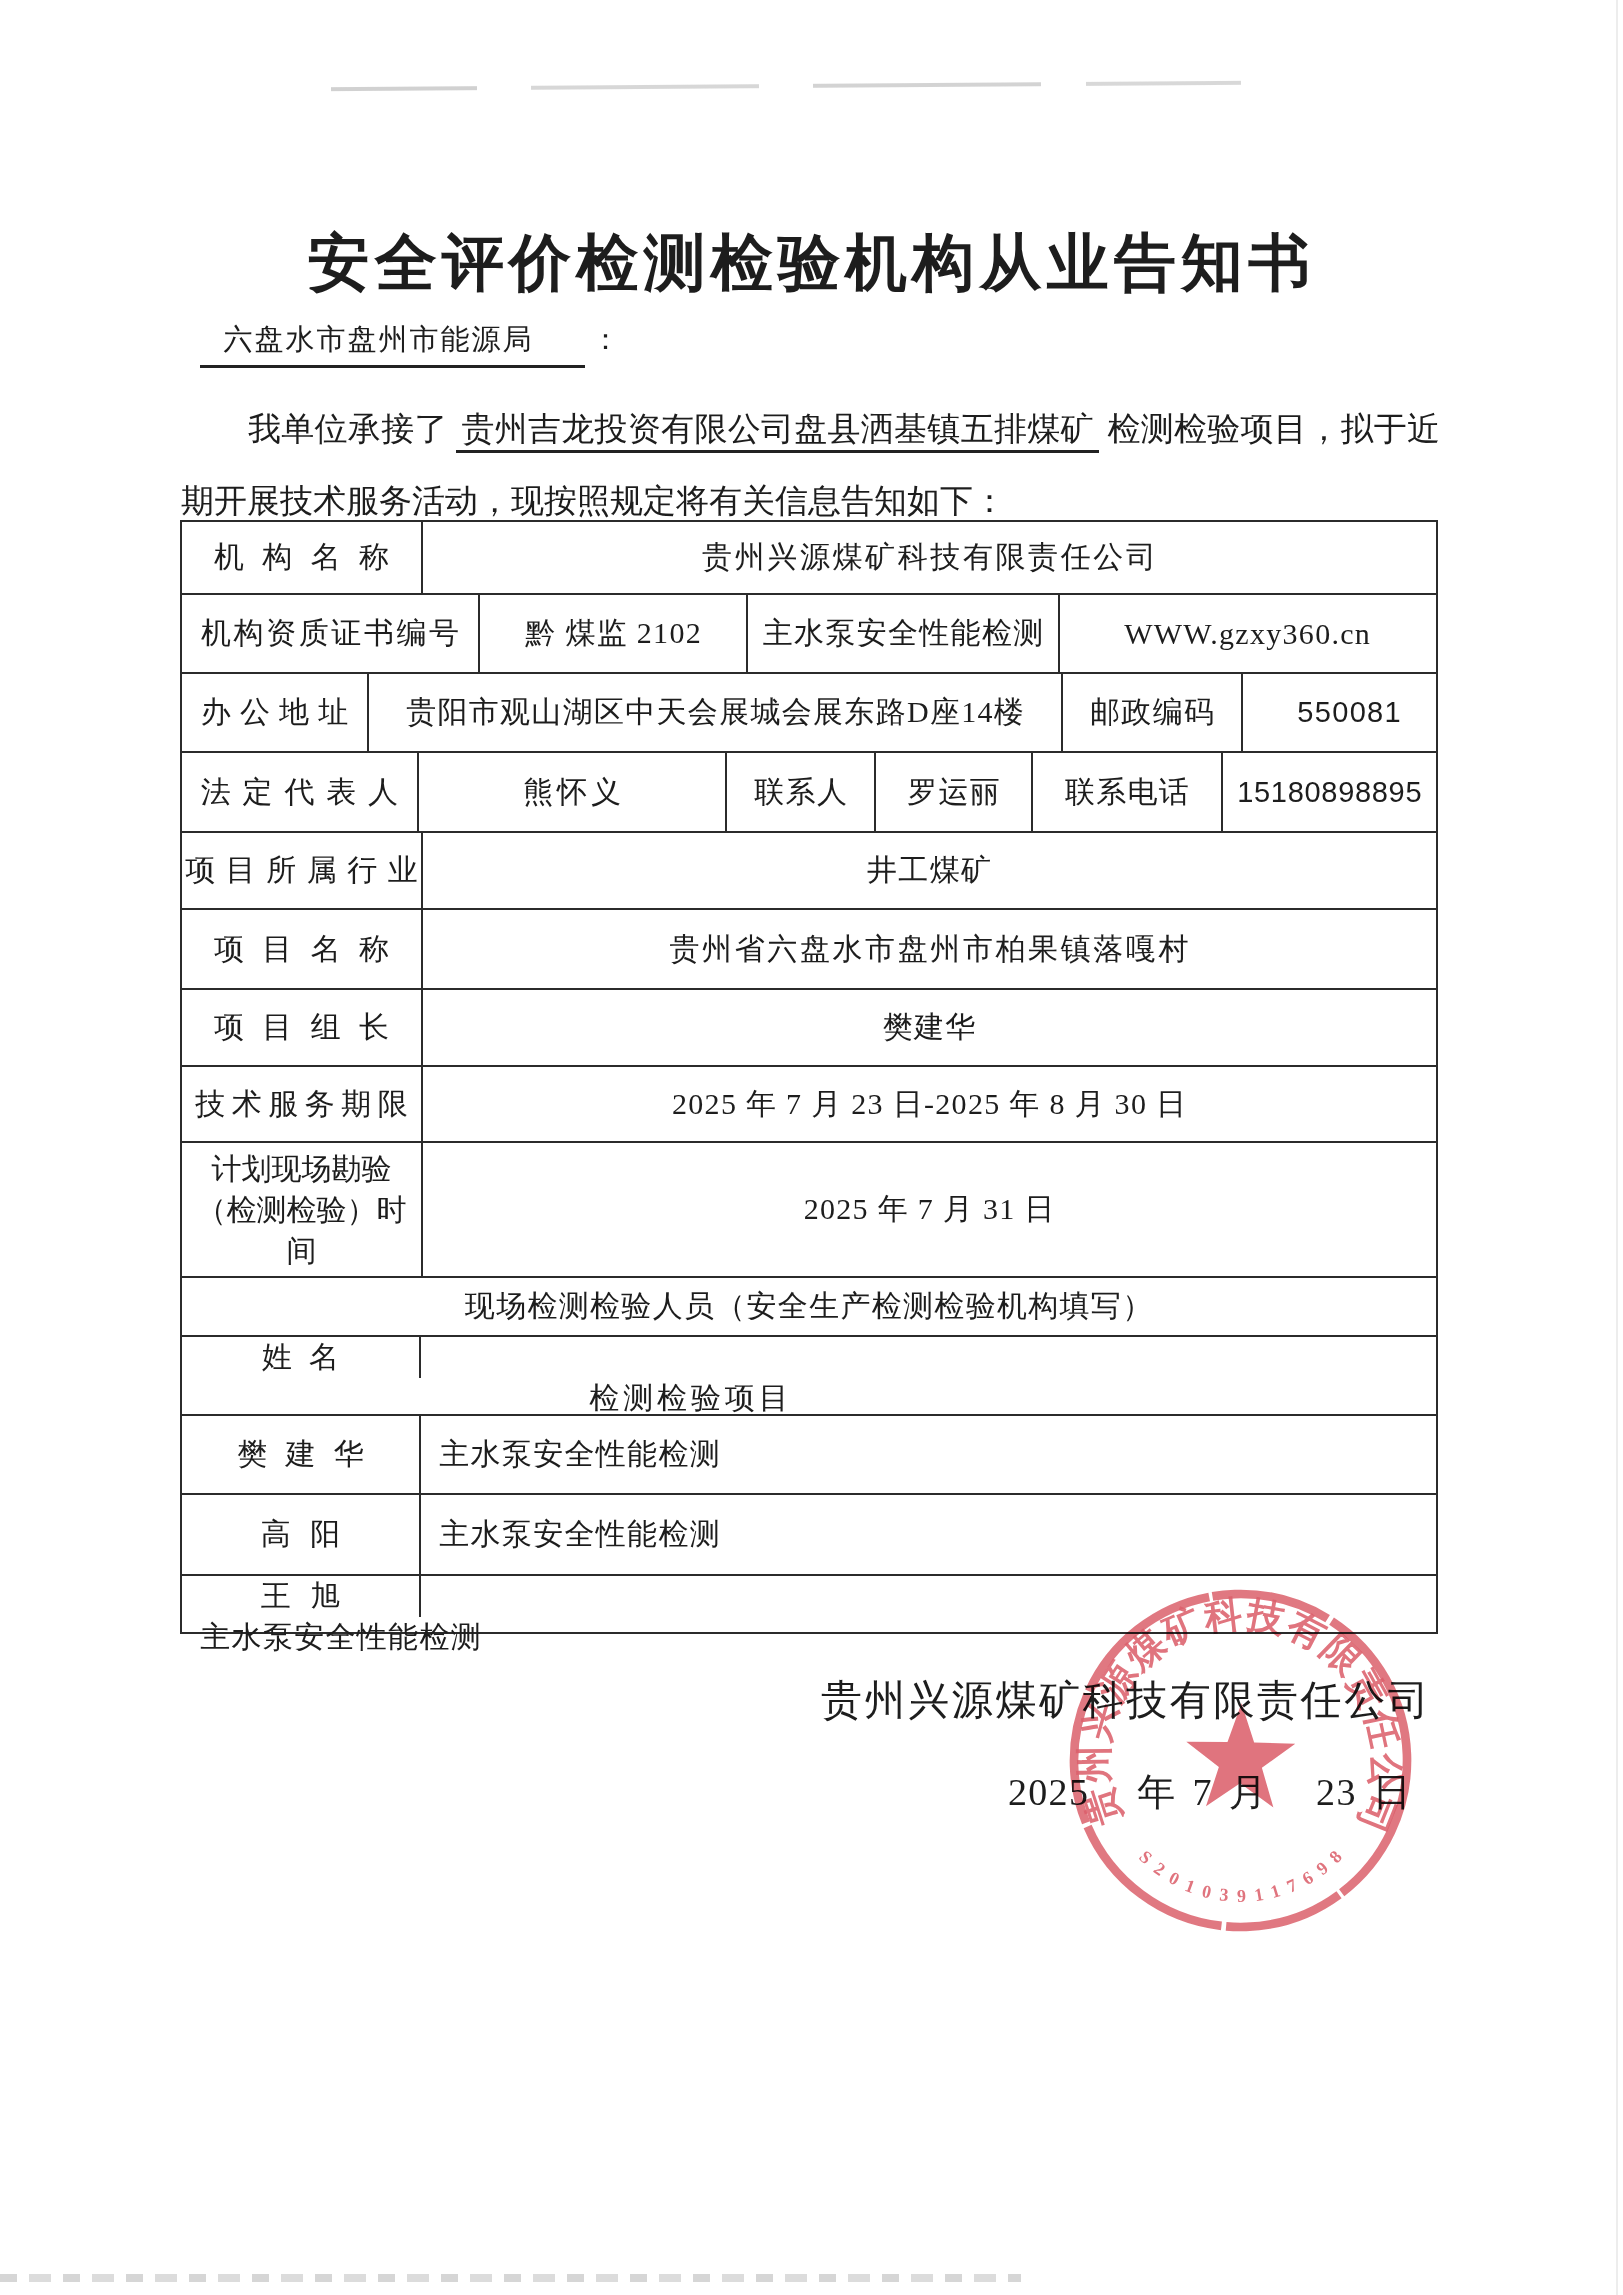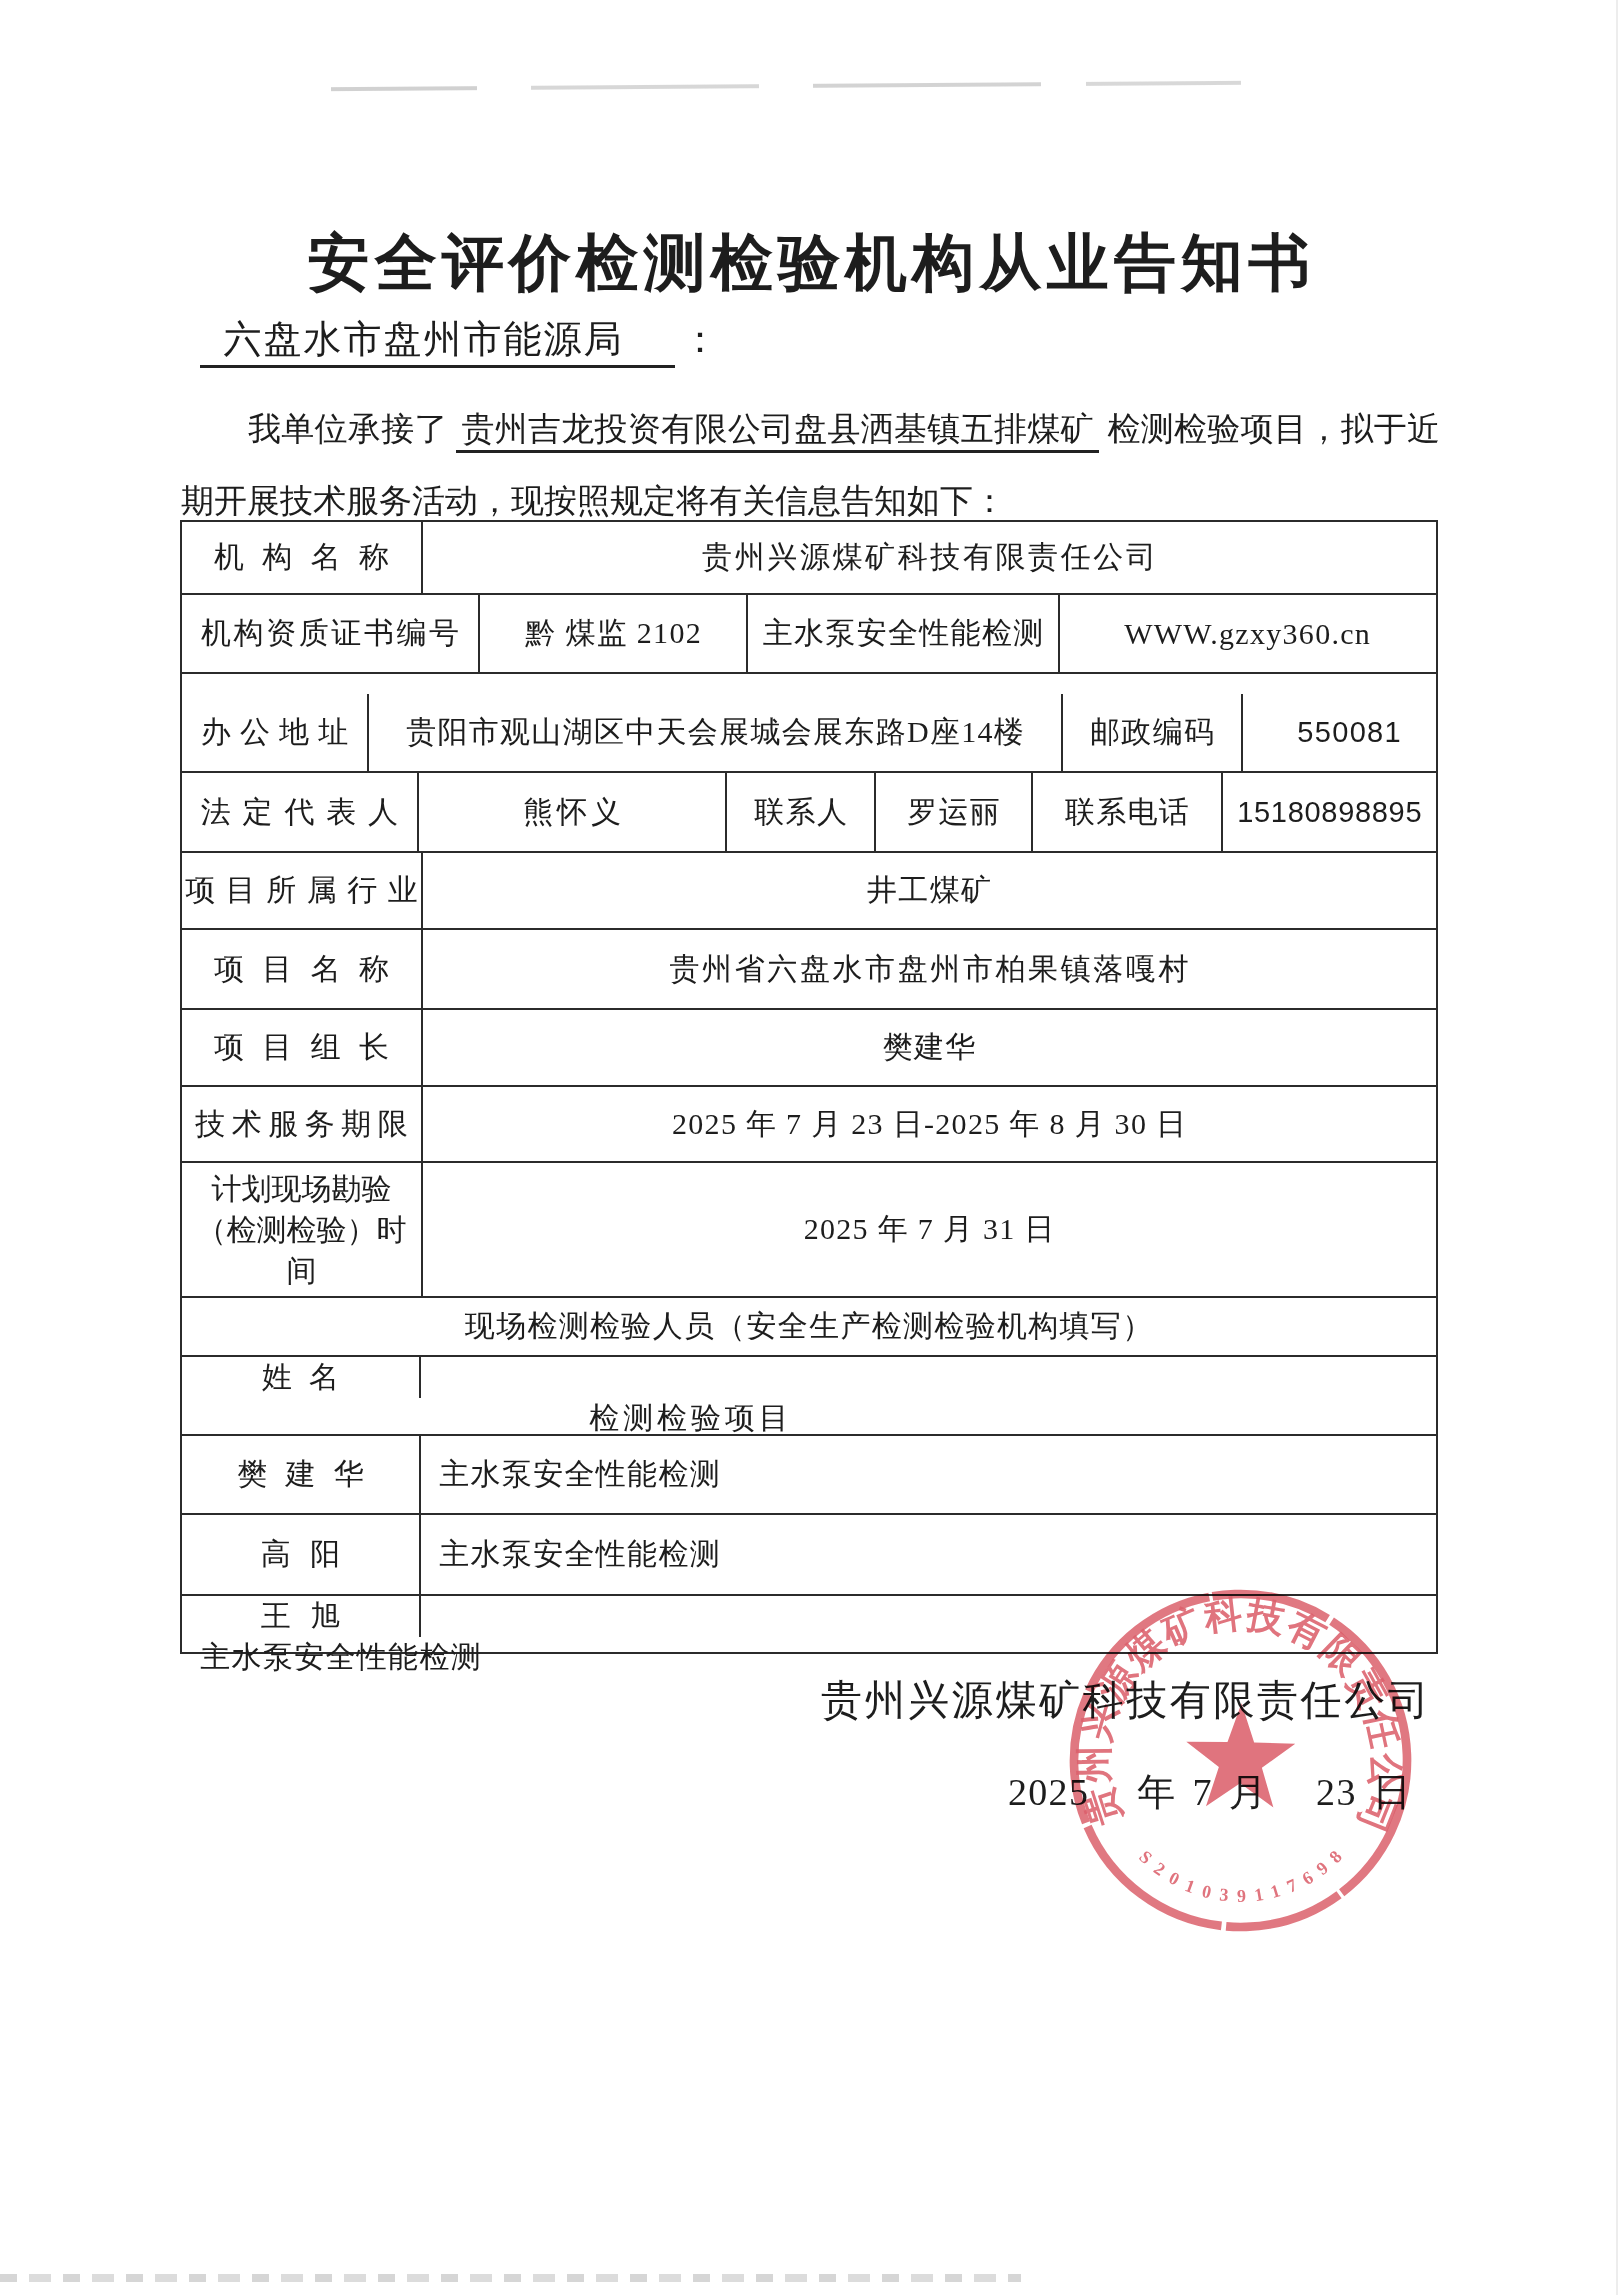--- a/index.html
+++ b/index.html
@@ -11,21 +11,21 @@
     background:linear-gradient(90deg,#9a9a9a 0 16%,transparent 16% 22%,#a8a8a8 22% 47%,transparent 47% 53%,#9f9f9f 53% 78%,transparent 78% 83%,#ababab 83% 100%);
     transform:rotate(-.4deg);filter:blur(0.7px);}
   .streak-bottom{position:absolute;left:0;top:2274px;width:1021px;height:7.9px;opacity:.35;
     background:repeating-linear-gradient(90deg,#8d8d8d 0 17px,transparent 17px 29px,#9d9d9d 29px 51px,transparent 51px 63px);
     filter:blur(0.7px);}
   .edge-right{position:absolute;right:5.2px;top:0;width:2px;height:2295px;background:rgba(0,0,0,.07);}
 
   .title{position:absolute;left:0;top:185px;width:1623px;text-align:center;
     font-size:62px;font-weight:700;letter-spacing:5.2px;line-height:73px;}
 
-  .addressee{position:absolute;left:200px;top:319px;font-size:38px;line-height:41px;letter-spacing:2px;}
+  .addressee{position:absolute;left:200px;top:319px;font-size:29px;line-height:41px;letter-spacing:2px;}
   .addressee .uline{border-bottom:3.9px solid #222;padding:0 51px 5.2px 23.6px;display:inline-block;}
   .addressee .colon{margin-left:6.5px;}
 
   .intro{position:absolute;left:181px;top:393px;width:1259px;font-size:33px;line-height:72px;
     text-align:justify;text-indent:67px;margin:0;}
   .intro .uline2{border-bottom:3.9px solid #222;padding:0 5.2px 2.6px 5.2px;}
 
   
   .tbl{position:absolute;left:180px;top:520px;width:1258px;box-sizing:border-box;
     border:2.6px solid #2b2b2b;font-size:30px;}
@@ -81,21 +81,21 @@
           <span class="sp">黔 煤监 2102</span>
         </div>
       <div class="td" style="width:312px;">
           <span class="sp">主水泵安全性能检测</span>
         </div>
       <div class="td" style="width:374px;">
           <span class="sp">WWW.gzxy360.cn</span>
         </div>
     </div>
 
-    <div class="tr" style="height:79px;margin-top:20px;">
+    <div class="tr" style="height:79px;">
       <div class="td" style="width:187px;">
           <span class="sp" style="--ls:9.2px">办公地址</span>
         </div>
       <div class="td" style="width:694px;">
           <span class="sp">贵阳市观山湖区中天会展城会展东路D座14楼</span>
         </div>
       <div class="td" style="width:180px;">
           <span class="sp">邮政编码</span>
         </div>
       <div class="td num" style="width:192px;padding-left:20px;">

